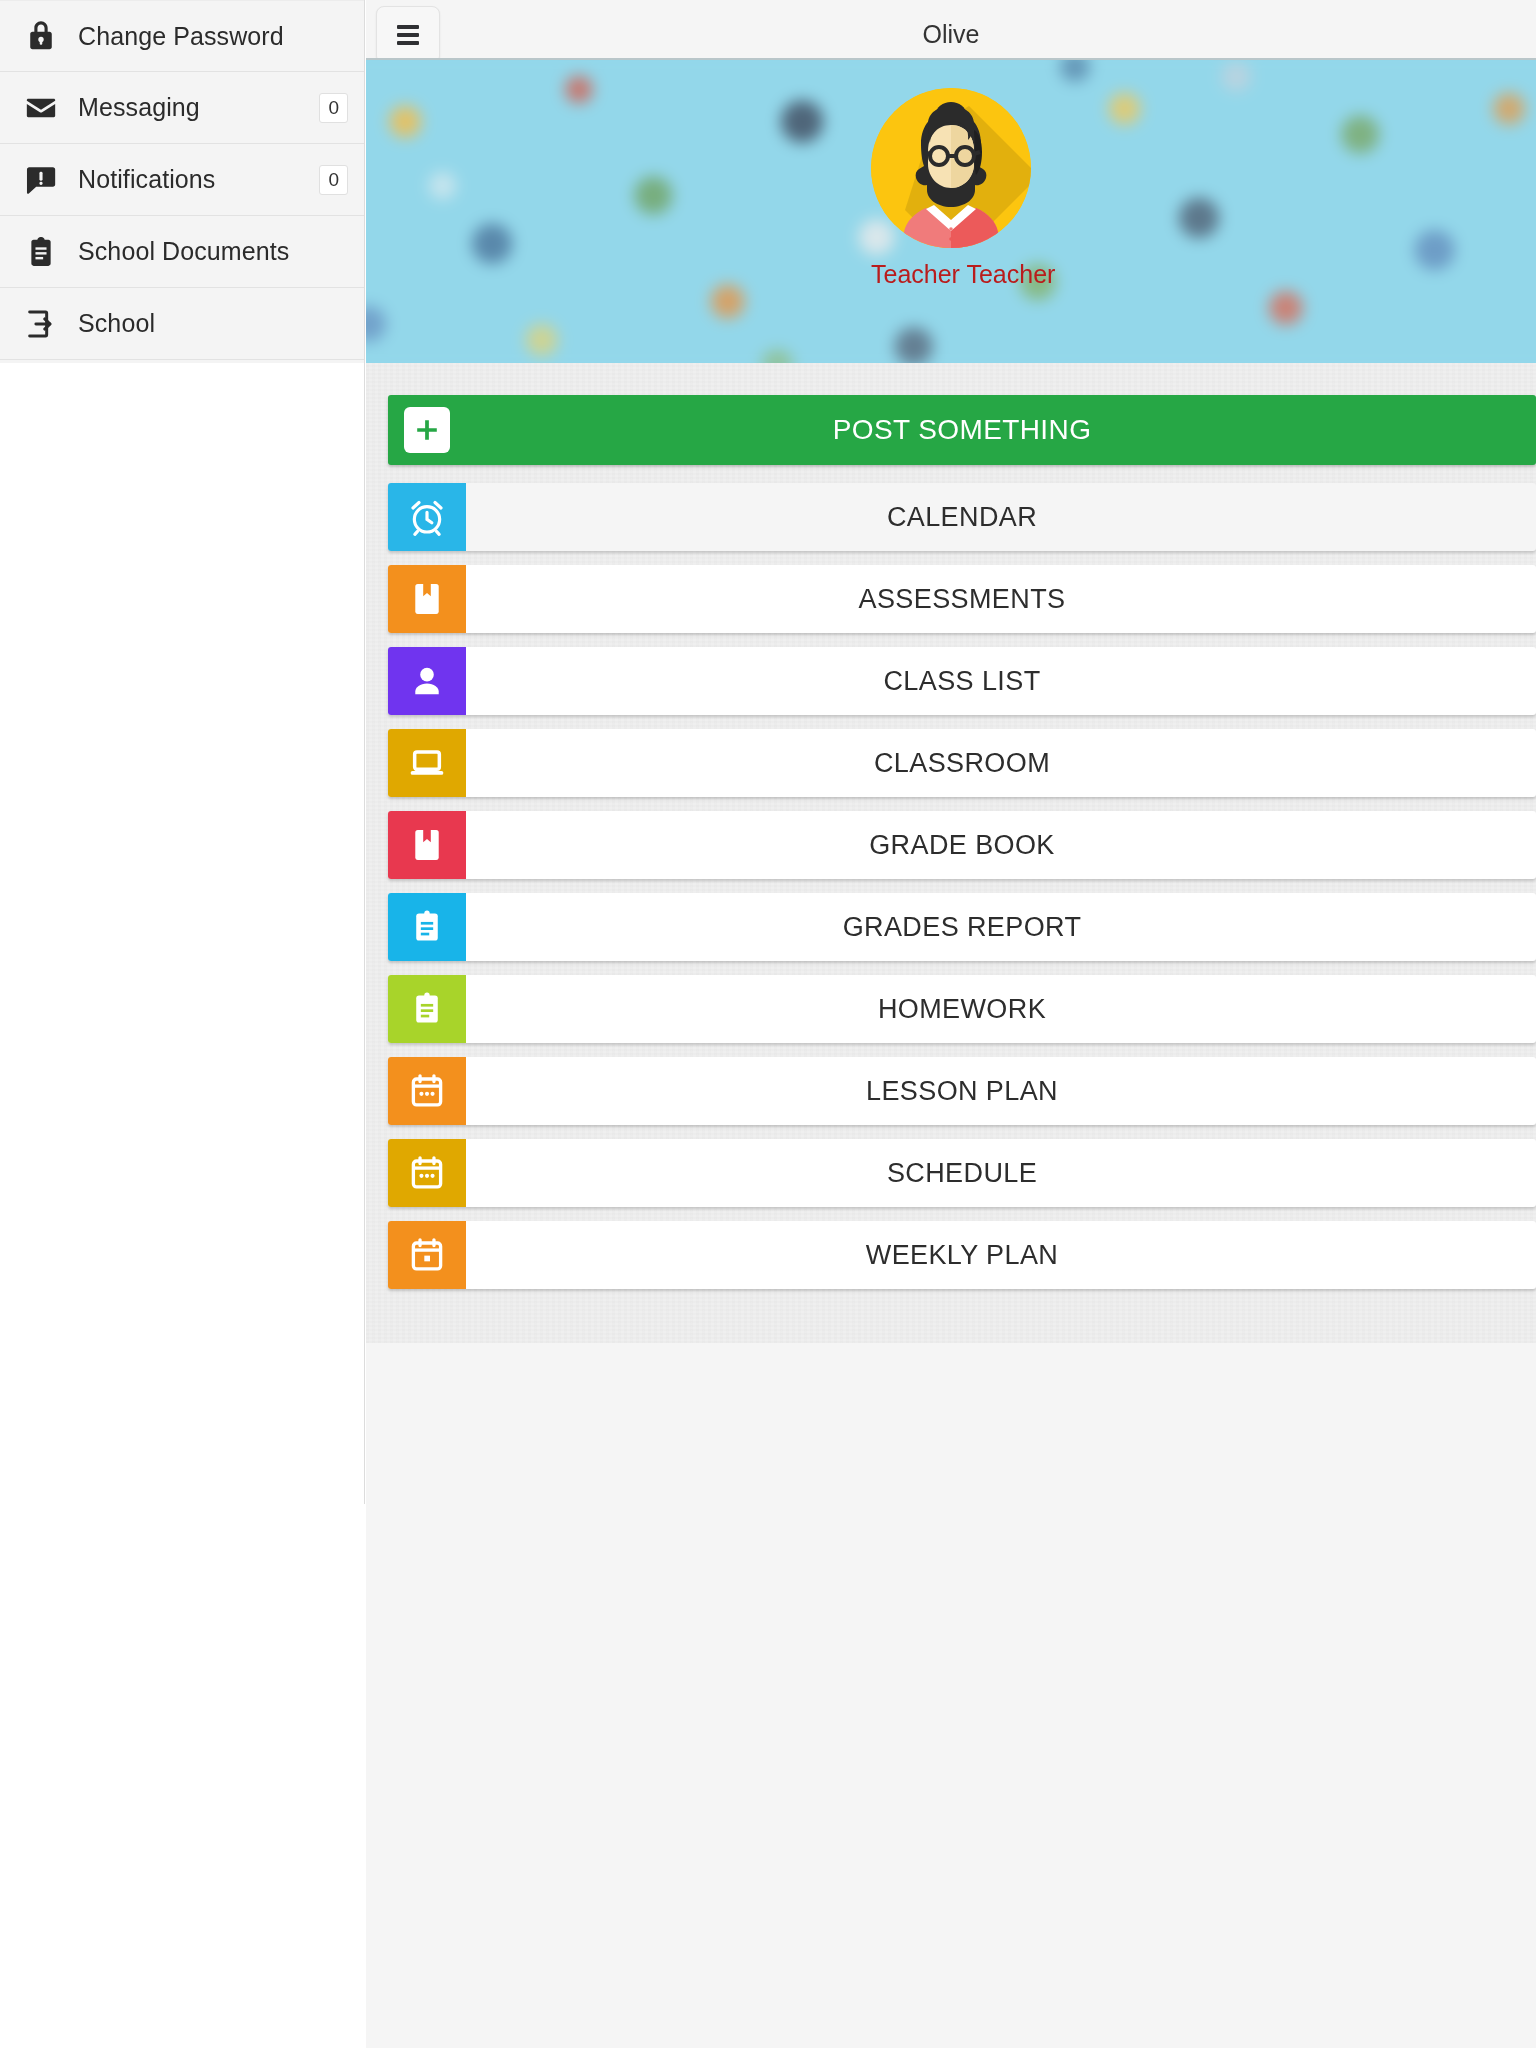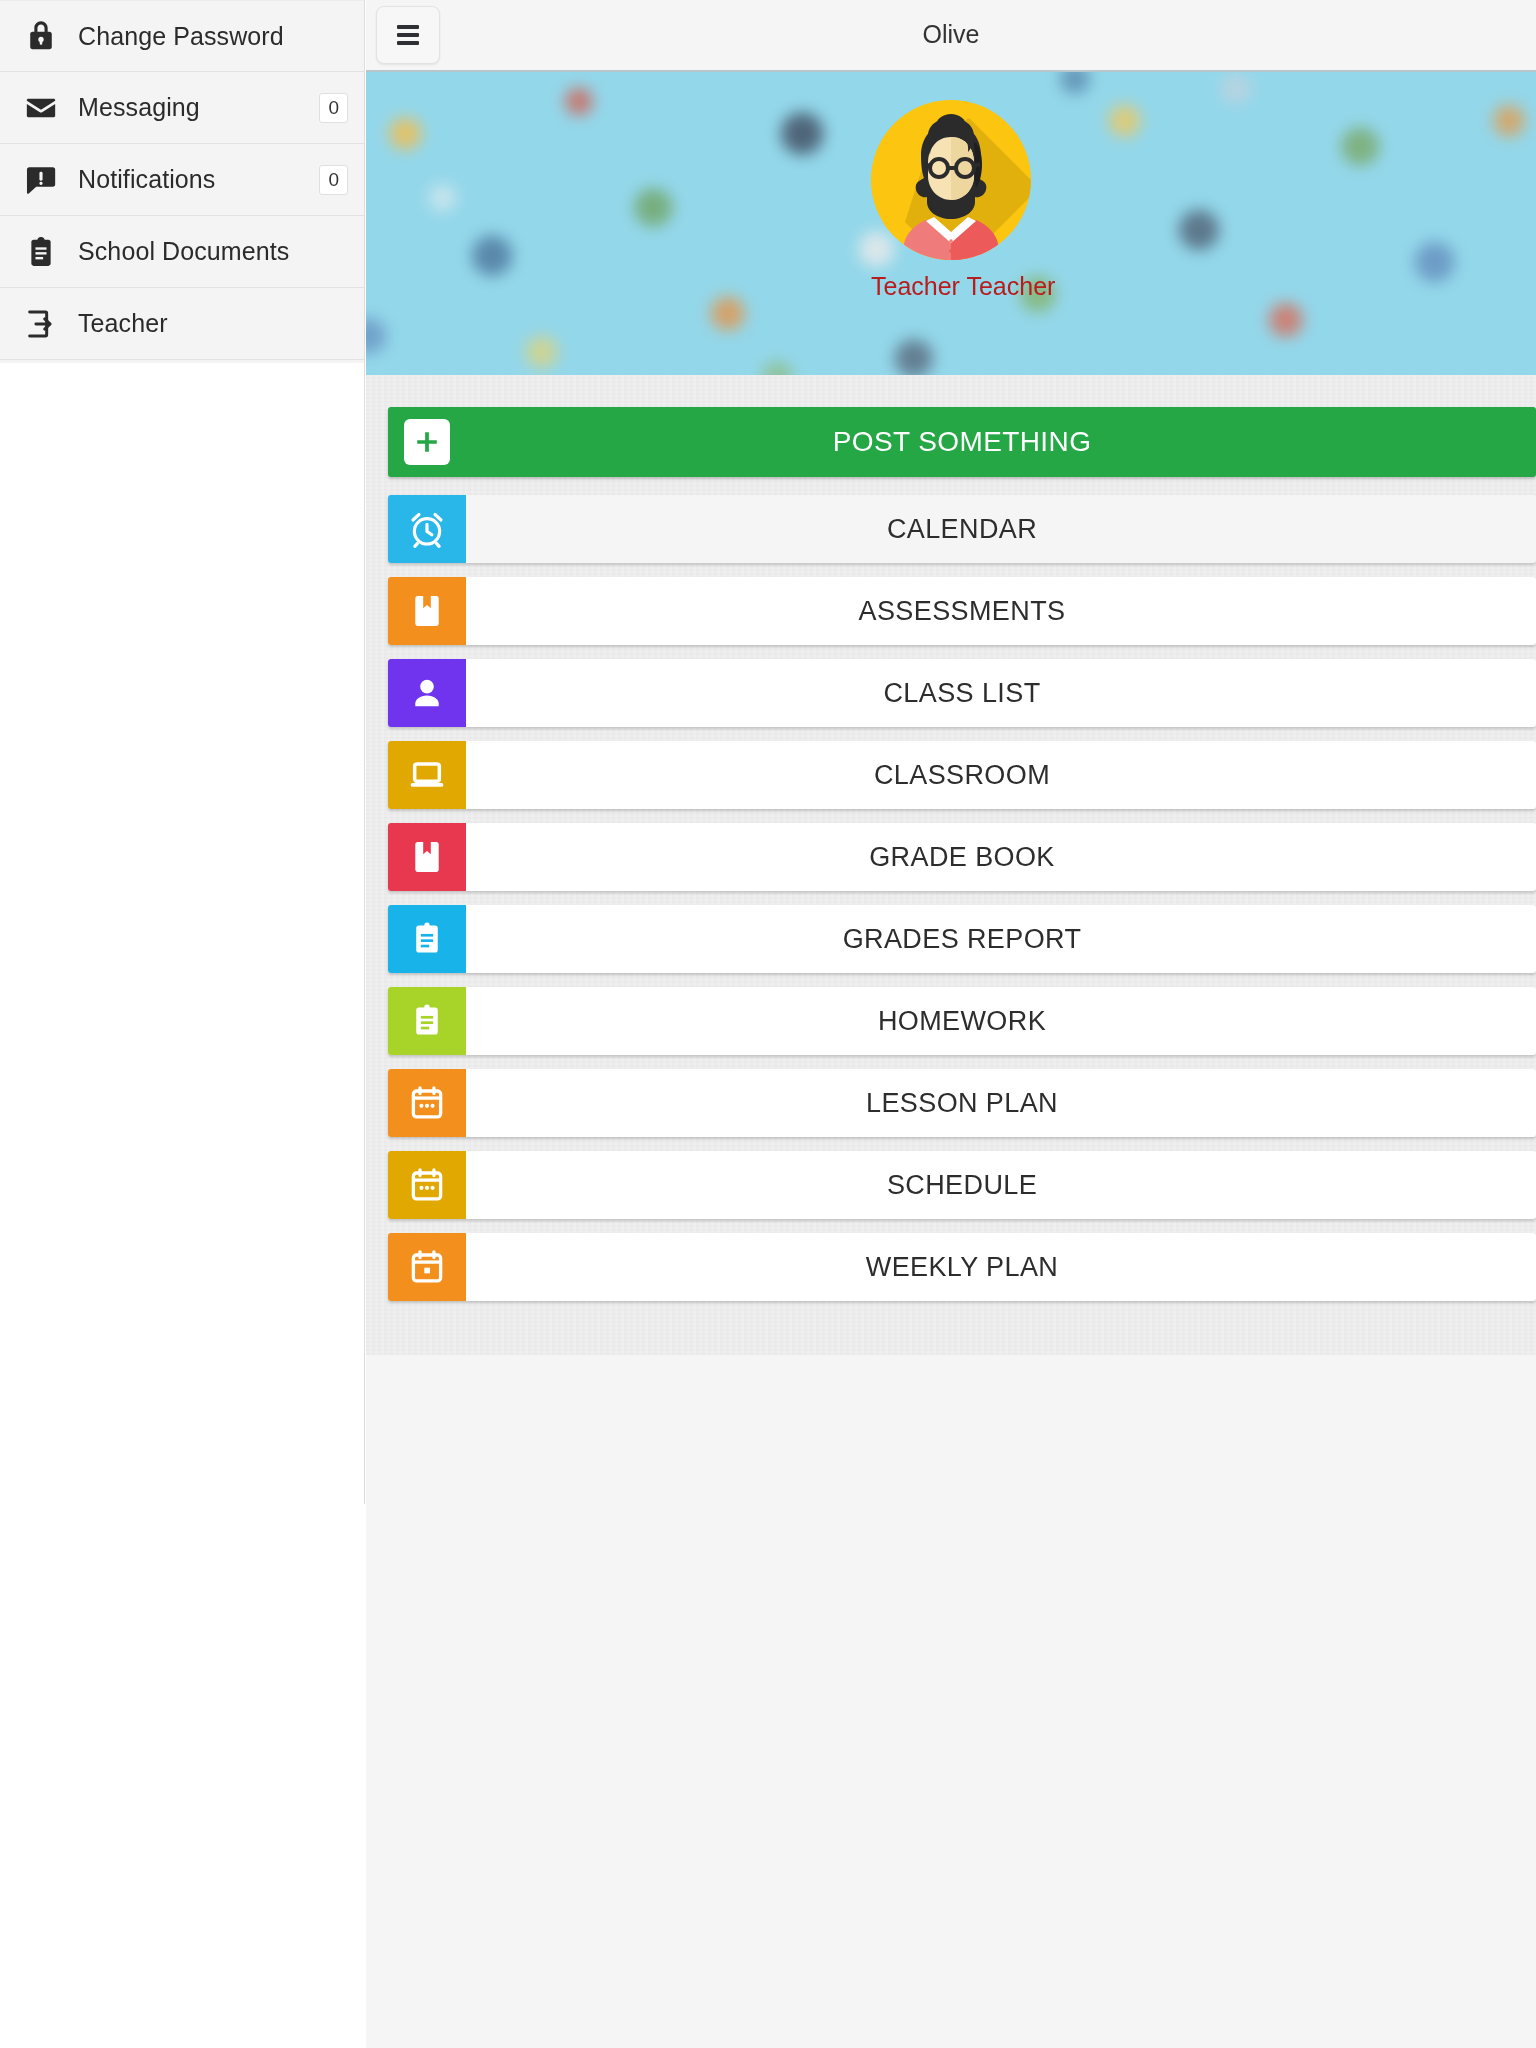--- a/index.html
+++ b/index.html
@@ -84,21 +84,21 @@
     left: 366px; top: 0;
     width: 1170px;
     height: 2048px;
     background: #f5f5f5;
     overflow: hidden;
   }
 
   
   #topbar {
     position: relative;
-    height: 70px;
+    height: 58px;
     background: #f5f5f5;
     display: flex;
     align-items: center;
   }
   #menu-toggle {
     position: absolute;
     left: 10px; top: 6px;
     width: 64px; height: 58px;
     background: #f7f7f7;
     border: 1px solid #e3e3e3;
@@ -307,21 +307,21 @@
     </div>
 
     <div class="side-item">
       <span class="side-icon">
         <svg width="34" height="34" viewBox="0 0 24 24" fill="none" stroke="#2b2b2b" stroke-width="2.1" stroke-linecap="round" stroke-linejoin="round">
           <path d="M4 3.6h11.2c.5 0 .8.4.8.8v15.2c0 .5-.4.8-.8.8H4"></path>
           <path d="M8.4 12h9.8"></path>
           <path d="M14.6 8.4 18.4 12l-3.8 3.6"></path>
         </svg>
       </span>
-      <span class="side-label">Teacher</span>
+      <span class="side-label">School</span>
     </div>
 
     <div id="sidebar-filler"></div>
   </nav>
 
   <section id="main">
 
     <header id="topbar">
       <button id="menu-toggle">
         <span class="burger-lines">

